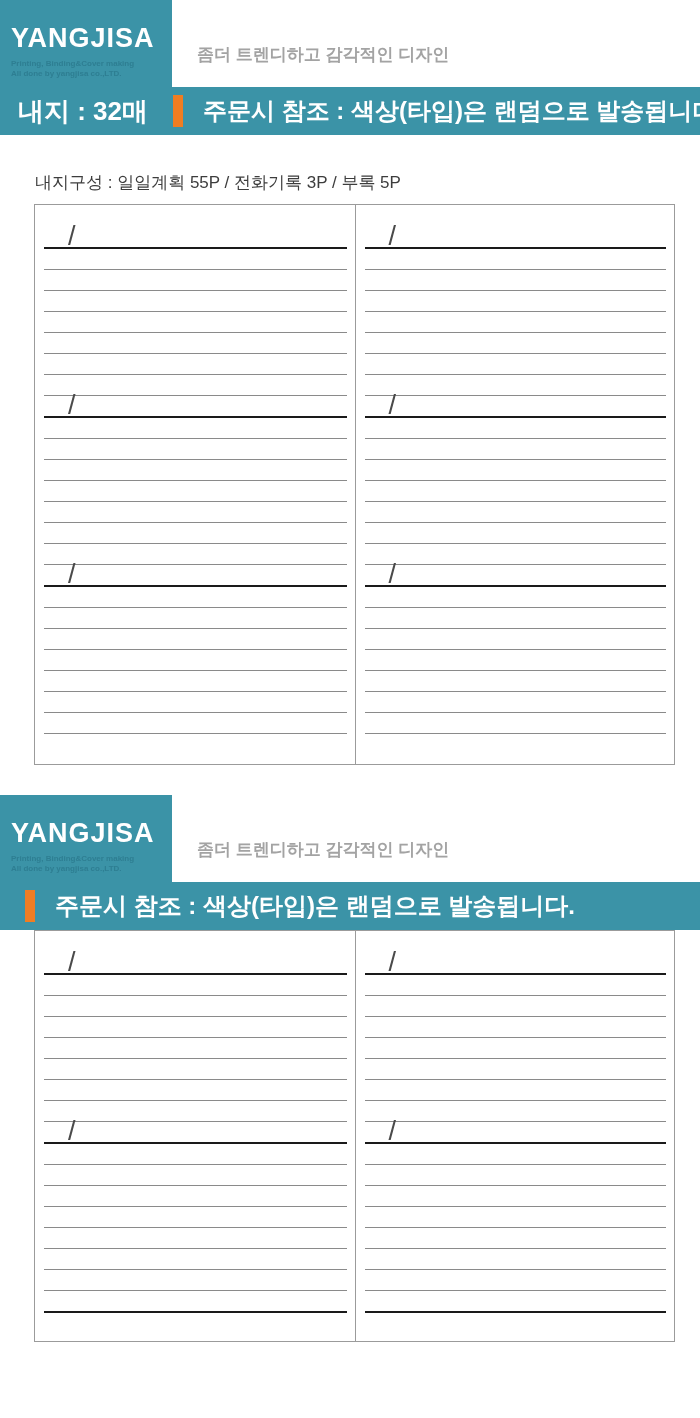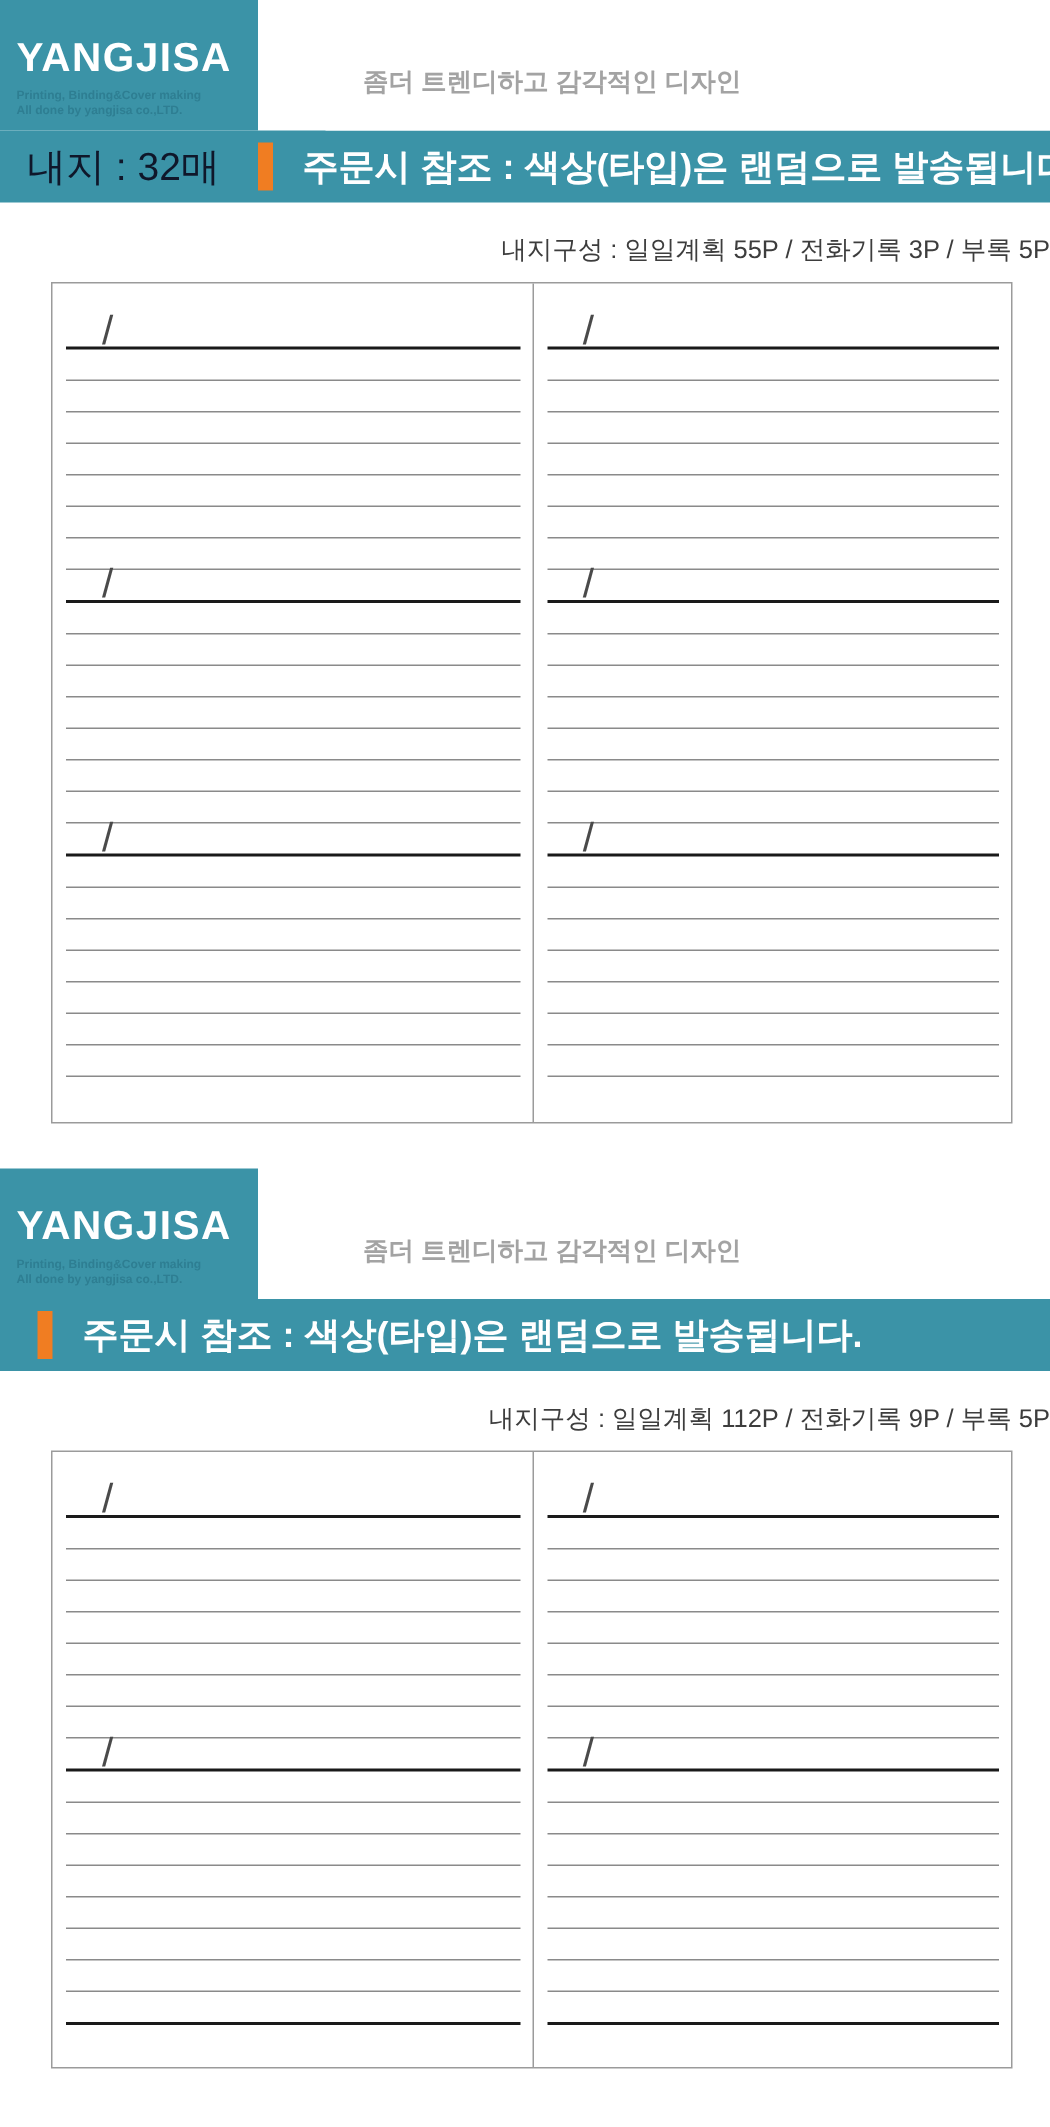--- a/index.html
+++ b/index.html
@@ -10,39 +10,39 @@
   html,body{margin:0;padding:0;}
   body{
     width:700px; height:1418px; background:#ffffff;
     font-family:"Liberation Sans", sans-serif;
     overflow:hidden;
   }
   .product{width:700px;}
   .product.second{margin-top:30px;}
 
   
-  .header{display:flex; height:87px; background:#ffffff;gap:45px;}
+  .header{display:flex; height:87px; background:#ffffff;}
   .logo-block{
     width:172px; flex:0 0 172px; background:var(--teal);
     box-sizing:border-box; padding:25px 0 0 11px; overflow:hidden;
   }
   .brand{color:#ffffff; font-size:27px; font-weight:bold; letter-spacing:1px; line-height:1;}
   .brand-sub{margin-top:7px; font-size:8px; font-weight:bold; color:var(--teal-dark); line-height:1.3;}
   .title-area{flex:1; background:#ffffff; display:flex; align-items:flex-end; padding:0 0 16px 15px; box-sizing:border-box;}
   .product-title{font-size:45px; font-weight:bold; color:var(--title-gray); line-height:0.95; letter-spacing:-2px; white-space:nowrap;}
   .product-subtitle{font-size:17px; font-weight:bold; color:var(--subtitle-gray); margin-left:10px; padding-bottom:5px; white-space:nowrap;}
 
   
   .band{height:48px; background:var(--teal); display:flex; align-items:center;}
-  .sheets{color:#0f172a; font-size:26px; font-weight:normal; margin-left:18px; white-space:nowrap;}
+  .sheets{color:#ffffff; font-size:26px; font-weight:bold; margin-left:18px; white-space:nowrap;}
   .orange-marker{width:10px; height:32px; background:var(--orange); margin-left:25px; flex:0 0 10px;}
   .notice{color:#ffffff; font-size:24px; font-weight:bold; margin-left:20px; white-space:nowrap;}
 
   
-  .compose{margin:20px 0 10px 35px; font-size:17px; color:var(--text-dark);text-align:right;}
+  .compose{margin:36px 0 10px 35px; font-size:17px; color:var(--text-dark);}
 
   
   .memo-box{
     margin-left:34px; width:641px; box-sizing:border-box;
     border:1px solid var(--box-border); display:flex; background:#ffffff;
   }
   .memo-col{flex:1 1 50%; box-sizing:border-box; padding:22px 8px 30px 9px; min-width:0;}
   .memo-col + .memo-col{border-left:1px solid var(--box-border);}
   .product.second .memo-col{padding-bottom:28px;}
   .date-row{height:20px; border-bottom:2px solid var(--line-dark); position:relative;}
@@ -152,21 +152,20 @@
       </div>
     </div>
     <div class="title-area">
       <span class="product-subtitle">좀더 트렌디하고 감각적인 디자인</span>
     </div>
   </div>
   <div class="band">
     <span class="orange-marker"></span>
     <span class="notice">주문시 참조 : 색상(타입)은 랜덤으로 발송됩니다.</span>
   </div>
-  <div class="compose">내지구성 : 일일계획 112P / 전화기록 9P / 부록 5P</div>
   <div class="memo-box">
       <div class="memo-col">
         <div class="date-row">
           <span class="slash">/</span>
         </div>
         <div class="line-row"></div>
         <div class="line-row"></div>
         <div class="line-row"></div>
         <div class="line-row"></div>
         <div class="line-row"></div>

